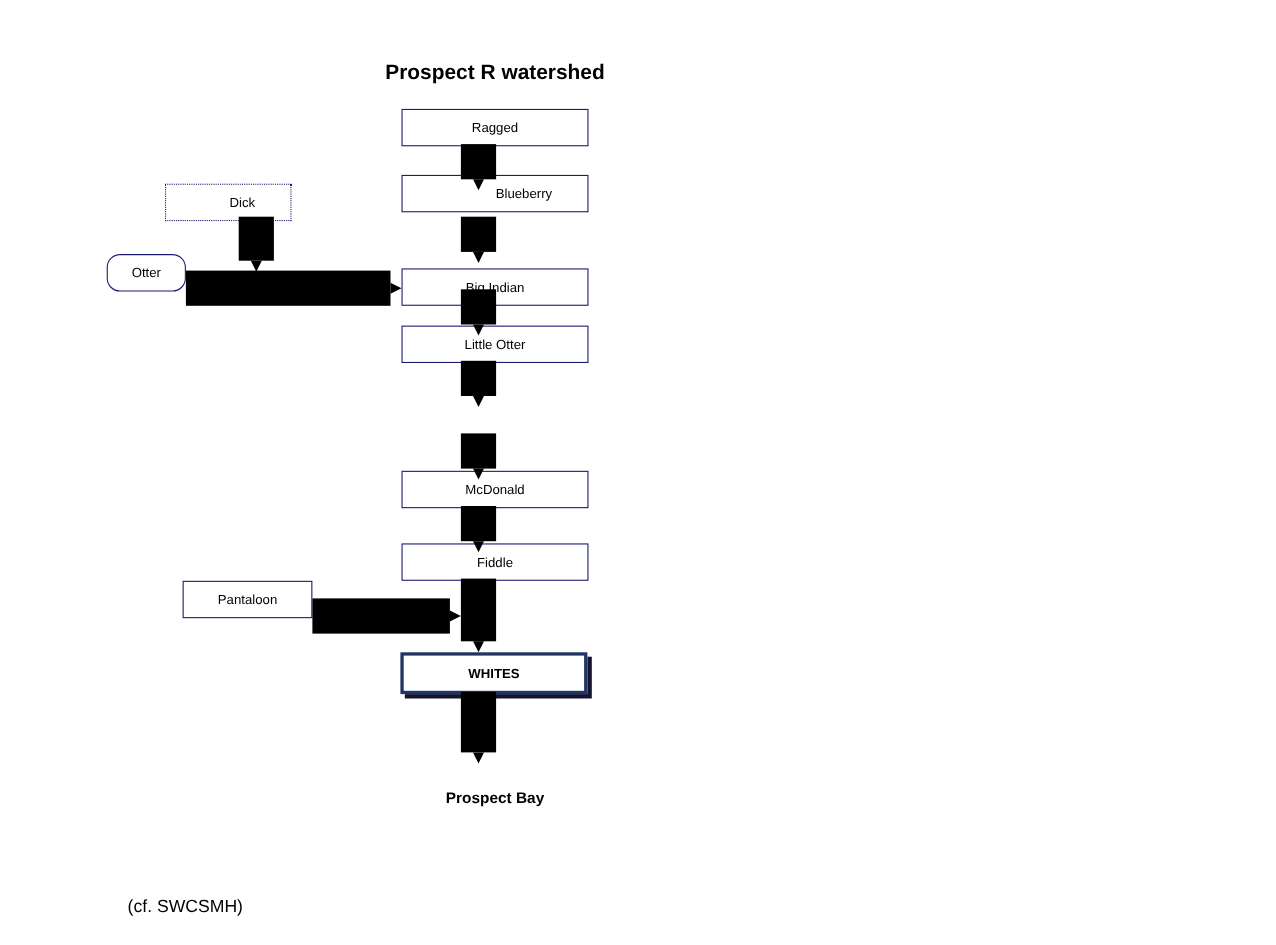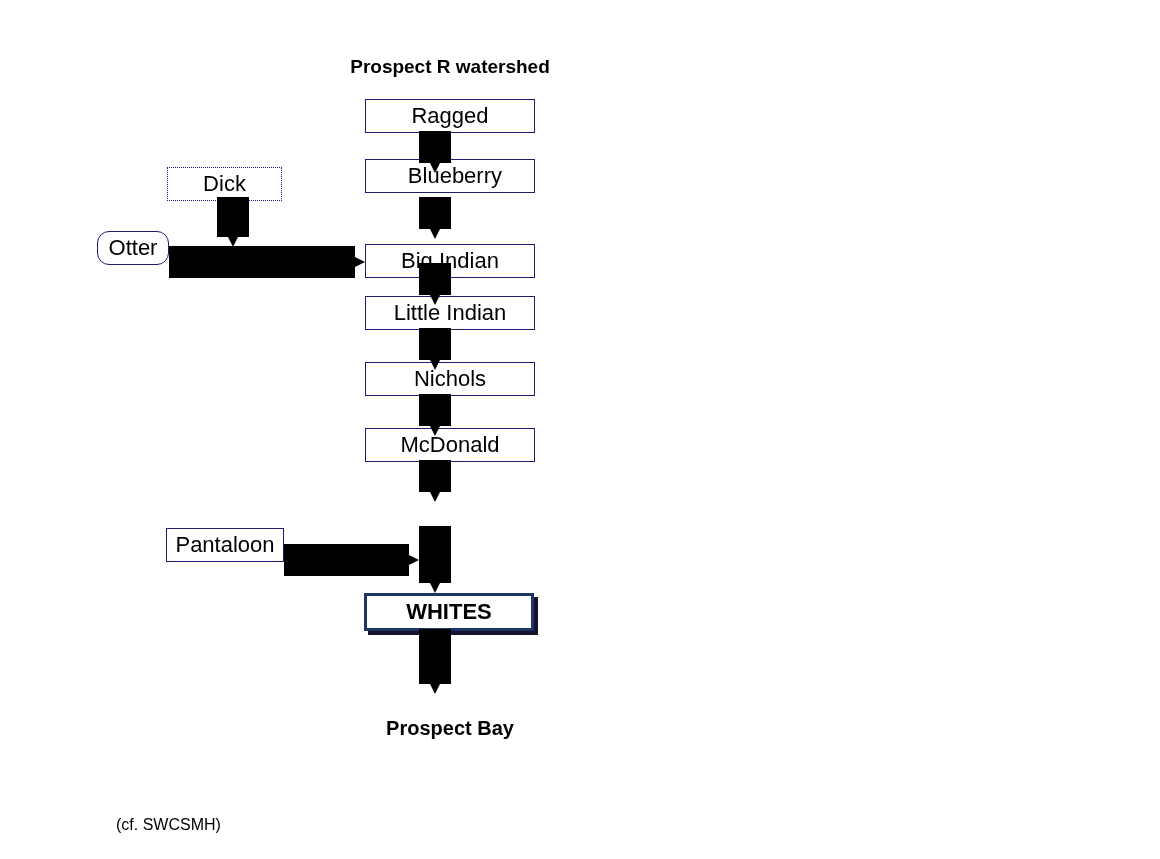--- a/index.html
+++ b/index.html
@@ -16,46 +16,46 @@
   .canvas{position:relative;width:1160px;height:859px;background:var(--bg);overflow:hidden;}
 
   .title{
     position:absolute;left:418px;top:8px;transform:translateX(-50%);
     font-size:19px;font-weight:bold;white-space:nowrap;color:var(--text);
   }
 
   .node{
     position:absolute;display:flex;align-items:center;justify-content:center;
     background:#fff;border:1.5px solid var(--box-border);
-    font-size:22px;color:var(--text);white-space:nowrap;
+    font-size:12px;color:var(--text);white-space:nowrap;
   }
   .chain{left:333px;width:170px;height:32px;}
 
   #node-ragged{top:67px;}
   #node-blueberry{top:127px;justify-content:flex-end;}
   #node-big-indian{top:199px;margin-top:13px;}
   #node-little-indian{top:264px;}
   #node-nichols{top:330px;}
   #node-mcdonald{top:396px;}
   #node-fiddle{top:462px;}
 
   #node-whites{
     left:332px;top:561px;width:170px;height:34px;
     border:3px solid var(--significant-border);
     box-shadow:4px 4px 0 0 var(--shadow);
     font-weight:bold;
   }
 
-  #node-dick{left:135px;top:135px;width:115px;height:30px;border:1px dotted var(--box-border);}
+  #node-dick{left:118px;top:135px;width:115px;height:30px;border:1px dotted var(--box-border);justify-content:flex-end;}
   #node-otter{left:65px;top:199px;width:72px;height:32px;border-radius:12px;}
   #node-pantaloon{left:134px;top:496px;width:118px;height:20px;}
 
   .outlet-label{
     position:absolute;left:418px;top:669px;transform:translateX(-50%);
-    font-size:20px;font-weight:bold;white-space:nowrap;color:var(--text);
+    font-size:14px;font-weight:bold;white-space:nowrap;color:var(--text);
   }
 
   
   .arrow-down{position:absolute;width:1.5px;background:var(--arrow);}
   .arrow-down::after{
     content:"";position:absolute;left:50%;bottom:-10px;transform:translateX(-50%);
     border-left:5.5px solid transparent;border-right:5.5px solid transparent;
     border-top:10px solid var(--arrow);
   }
   .arrow-right{position:absolute;height:1.5px;background:var(--arrow);}
@@ -91,27 +91,27 @@
   <div class="node chain" id="node-ragged">
     <span>Ragged</span>
   </div>
   <div class="node chain" id="node-blueberry">
     <span>Blueberry</span>
   </div>
   <div class="node chain" id="node-big-indian">
     <span>Big Indian</span>
   </div>
   <div class="node chain" id="node-little-indian">
-    <span>Little Indian</span>
-  </div>
-  <div class="node chain" id="node-nichols">
-    <span>Nichols</span>
+    <span>Little Otter</span>
   </div>
   <div class="node chain" id="node-mcdonald">
     <span>McDonald</span>
+  </div>
+  <div class="node chain" id="node-fiddle">
+    <span>Fiddle</span>
   </div>
   <div class="node" id="node-whites">
     <span>WHITES</span>
   </div>
 
   <div class="node" id="node-dick">
     <span>Dick</span>
   </div>
   <div class="node" id="node-otter">
     <span>Otter</span>

